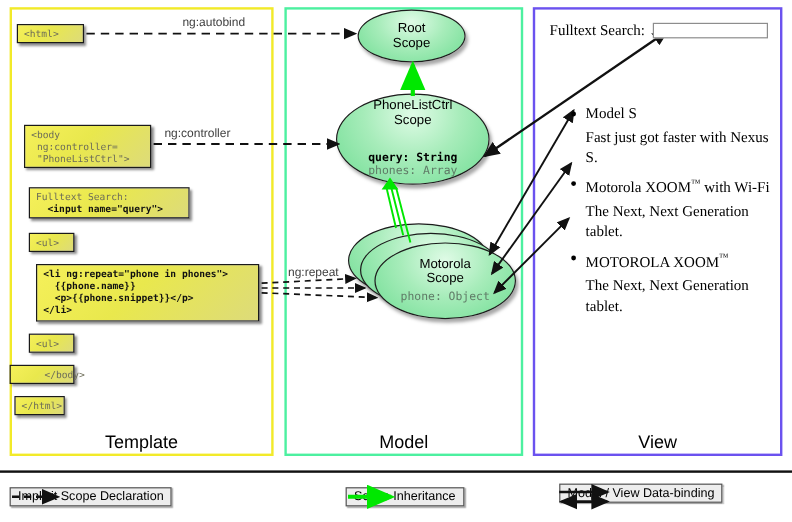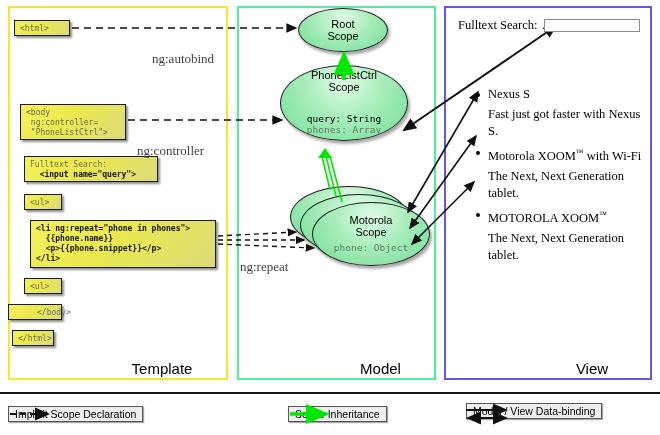--- a/index.html
+++ b/index.html
@@ -13,21 +13,21 @@
   #root{position:absolute;left:0;top:0;width:660px;height:435px;}
 
   
   .panel{position:absolute;background:#ffffff;box-sizing:border-box;}
   .panel-template{left:8px;  top:6px;  width:220px; height:374px; border:2px solid #f2ea29;}
   .panel-model{   left:237px;top:6px;  width:199px; height:374px; border:2px solid #4cf0a0;}
   .panel-view{    left:444px;top:6px;  width:208px; height:374px; border:2px solid #6b52ef;}
 
   .panel-label{
     position:absolute;text-align:center;width:100%;
-    font-size:15px;color:#000;font-family:"Liberation Sans", sans-serif;padding-left:44px;
+    font-size:15px;color:#000;font-family:"Liberation Sans", sans-serif;
   }
 
   
   .codebox{
     position:absolute;
     background:linear-gradient(135deg,#f5f05a 0%,#e9e84d 45%,#dddb7a 100%);
     border:1px solid #1a1a1a;
     box-shadow:2px 2px 2px rgba(0,0,0,.45);
     font-family:"DejaVu Sans Mono","Liberation Mono",monospace;
     font-size:8px;
@@ -51,28 +51,28 @@
   }
   .ellipse .etitle{
     font-family:"Liberation Sans", sans-serif;
     font-size:11px;color:#000;text-align:center;line-height:12px;
   }
   .ellipse .eprops{
     margin-top:4px;
     font-family:"DejaVu Sans Mono","Liberation Mono",monospace;
     font-size:9.5px;line-height:11px;text-align:center;
   }
-  .eprops .pk{color:#000;font-weight:normal;text-align:center;}
+  .eprops .pk{color:#000;font-weight:bold;text-align:center;}
   .eprops .pg{color:#5f7a66;}
 
   
   .conn-label{
     position:absolute;
-    font-family:Liberation Serif, serif;
-    font-size:13px;color:#3f3f3f;white-space:nowrap;margin-top:37px;
+    font-family:Liberation Sans, sans-serif;
+    font-size:10px;color:#3f3f3f;white-space:nowrap;
   }
 
   
   .view-inner{position:absolute;left:452px;top:14px;width:194px;height:340px;
               font-family:"Liberation Serif", serif;color:#000;}
   .view-searchrow{position:absolute;left:6px;top:4px;display:flex;align-items:center;gap:6px;}
   .view-searchlabel{font-size:12.5px;font-family:"Liberation Serif", serif;}
   .view-input{
     width:96px;height:13px;border:1px solid #8d8d8d;background:#fff;box-sizing:border-box;
   }
@@ -132,21 +132,21 @@
 
   <div class="codebox" style="left:12px;top:330px;width:42px;height:16px;">&lt;/html&gt;</div>
 
   <div class="ellipse" style="left:298px;top:8px;width:90px;height:44px;">
     <div class="etitle">
       <span>Root</span><br>
       <span>Scope</span>
     </div>
   </div>
 
-  <div class="ellipse" style="left:280px;top:65px;width:128px;height:76px;gap:16px;">
+  <div class="ellipse" style="left:280px;top:78px;width:128px;height:76px;gap:16px;">
     <div class="etitle" style="margin-top:-2px;">
       <span>PhoneListCtrl</span><br>
       <span>Scope</span>
     </div>
     <div class="eprops">
       <div class="pk">query: String</div>
       <div class="pg">phones: Array</div>
     </div>
   </div>
 
@@ -203,21 +203,21 @@
 
   <div class="view-inner">
     <div class="view-searchrow">
       <span class="view-searchlabel">Fulltext Search:</span>
       <input class="view-input" type="text" placeholder="" style="">
     </div>
 
     <div class="view-list">
 
       <div class="view-item">
-        <div class="view-name">Nexus S</div>
+        <div class="view-name">Model S</div>
         <div class="view-snippet">Fast just got faster with Nexus S.</div>
       </div>
 
       <div class="view-item">
         <div class="view-name"><span>Motorola XOOM</span><span class="tm">™</span><span> with Wi-Fi</span></div>
         <div class="view-snippet">The Next, Next Generation tablet.</div>
       </div>
 
       <div class="view-item">
         <div class="view-name"><span>MOTOROLA XOOM</span><span class="tm">™</span></div>

